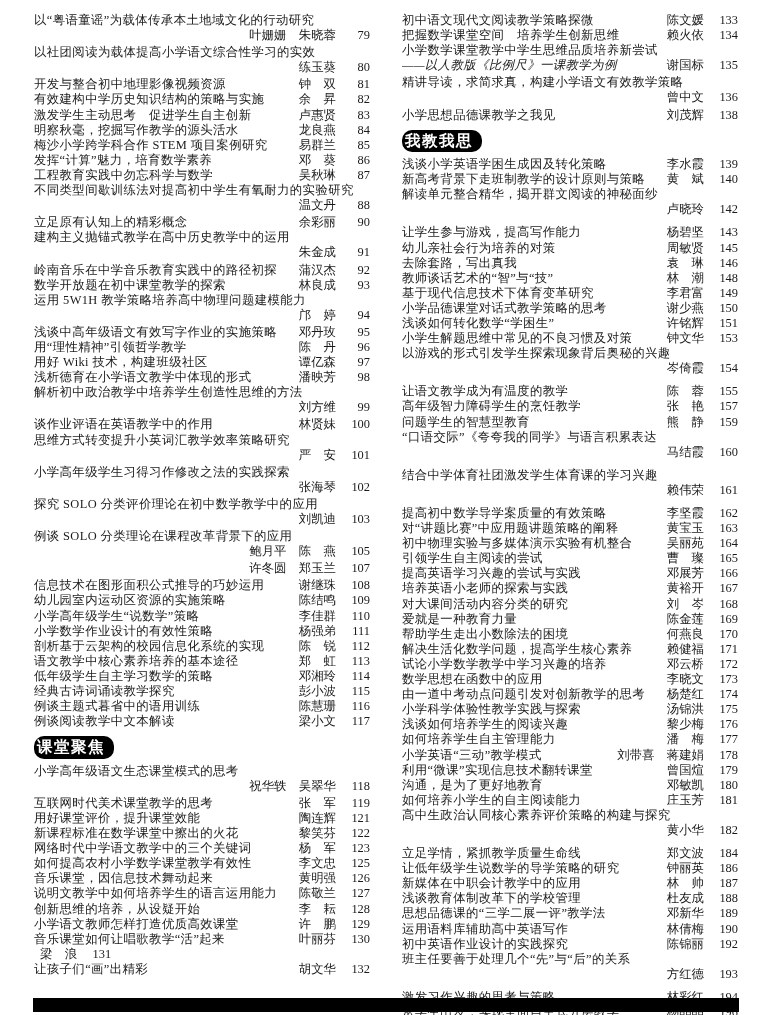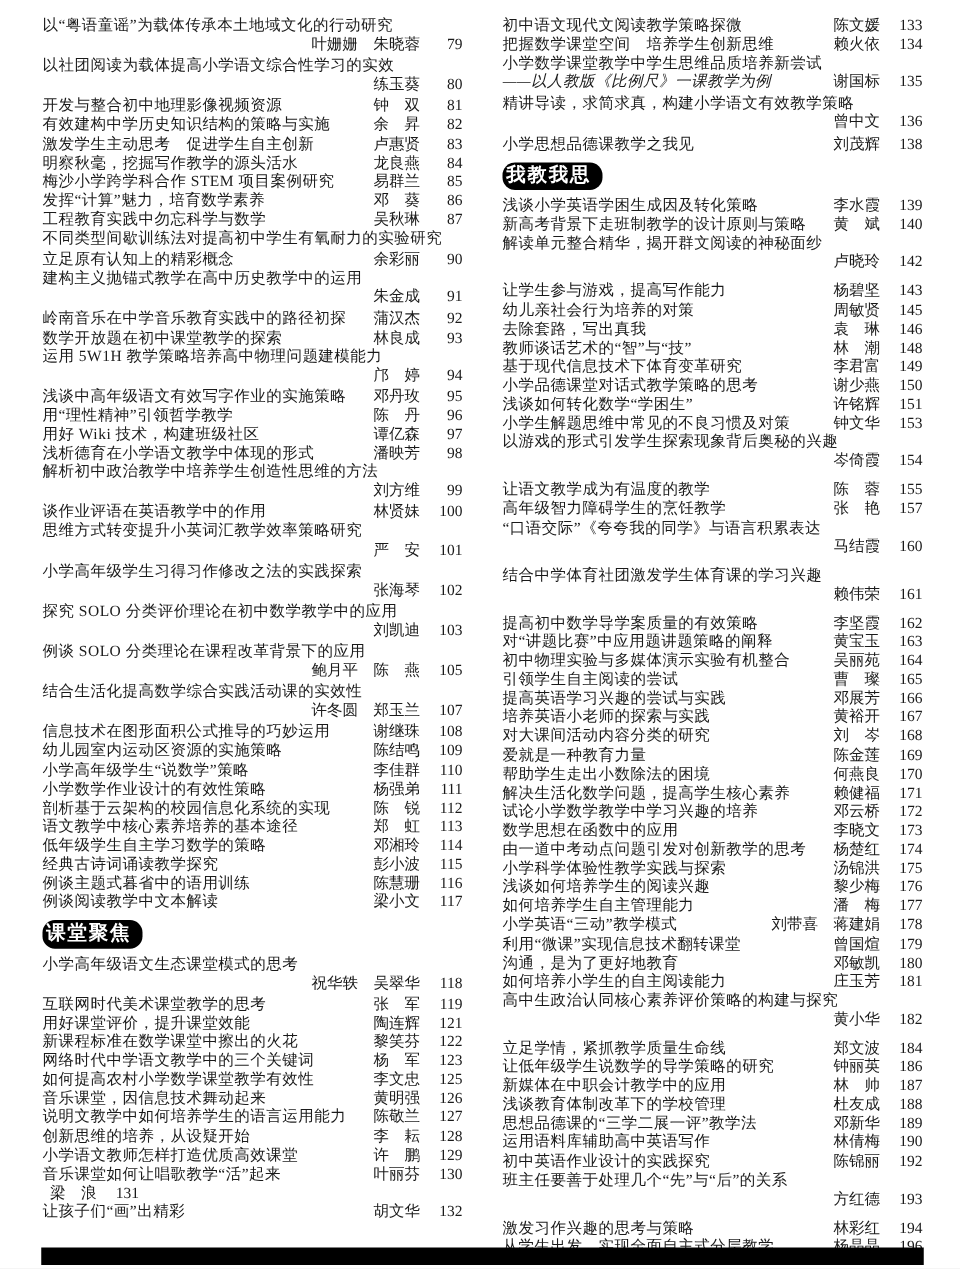--- a/index.html
+++ b/index.html
@@ -76,20 +76,24 @@
           <span class="a">邓　葵</span>
           <span class="p">86</span>
         </div>
         <div class="entry">
           <span class="t">工程教育实践中勿忘科学与数学</span>
           <span class="a">吴秋琳</span>
           <span class="p">87</span>
         </div>
         <div class="entry wrap">
           <span class="t line1">不同类型间歇训练法对提高初中学生有氧耐力的实验研究</span>
+          <div class="line2">
+            <span class="a">温文丹</span>
+            <span class="p">88</span>
+          </div>
         </div>
         <div class="entry">
           <span class="t">立足原有认知上的精彩概念</span>
           <span class="a">余彩丽</span>
           <span class="p">90</span>
         </div>
         <div class="entry wrap">
           <span class="t line1">建构主义抛锚式教学在高中历史教学中的运用</span>
           <div class="line2">
             <span class="a">朱金成</span>
@@ -167,21 +171,20 @@
           </div>
         </div>
         <div class="entry wrap">
           <span class="t line1">例谈 SOLO 分类理论在课程改革背景下的应用</span>
           <div class="line2">
             <span class="a">鲍月平　陈　燕</span>
             <span class="p">105</span>
           </div>
         </div>
         <div class="entry wrap">
-          <span class="t line1">结合生活化提高数学综合实践活动课的实效性</span>
           <div class="line2">
             <span class="a">许冬圆　郑玉兰</span>
             <span class="p">107</span>
           </div>
         </div>
         <div class="entry">
           <span class="t">信息技术在图形面积公式推导的巧妙运用</span>
           <span class="a">谢继珠</span>
           <span class="p">108</span>
         </div>
@@ -396,20 +399,25 @@
         </div>
         <div class="entry">
           <span class="t">让语文教学成为有温度的教学</span>
           <span class="a">陈　蓉</span>
           <span class="p">155</span>
         </div>
         <div class="entry">
           <span class="t">高年级智力障碍学生的烹饪教学</span>
           <span class="a">张　艳</span>
           <span class="p">157</span>
+        </div>
+        <div class="entry">
+          <span class="t">问题学生的智慧型教育</span>
+          <span class="a">熊　静</span>
+          <span class="p">159</span>
         </div>
         <div class="entry wrap gap">
           <span class="t line1">“口语交际”《夸夸我的同学》与语言积累表达</span>
           <div class="line2">
             <span class="a">马结霞</span>
             <span class="p">160</span>
           </div>
         </div>
         <div class="entry wrap gap">
           <span class="t line1">结合中学体育社团激发学生体育课的学习兴趣</span>

